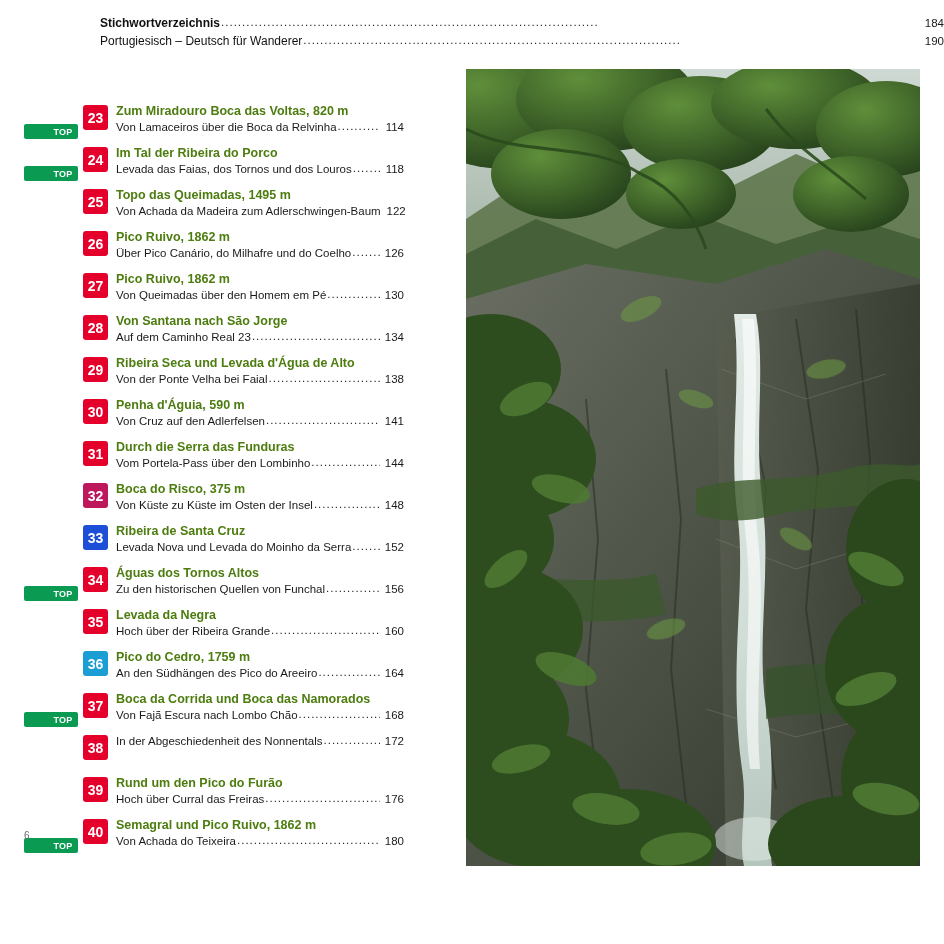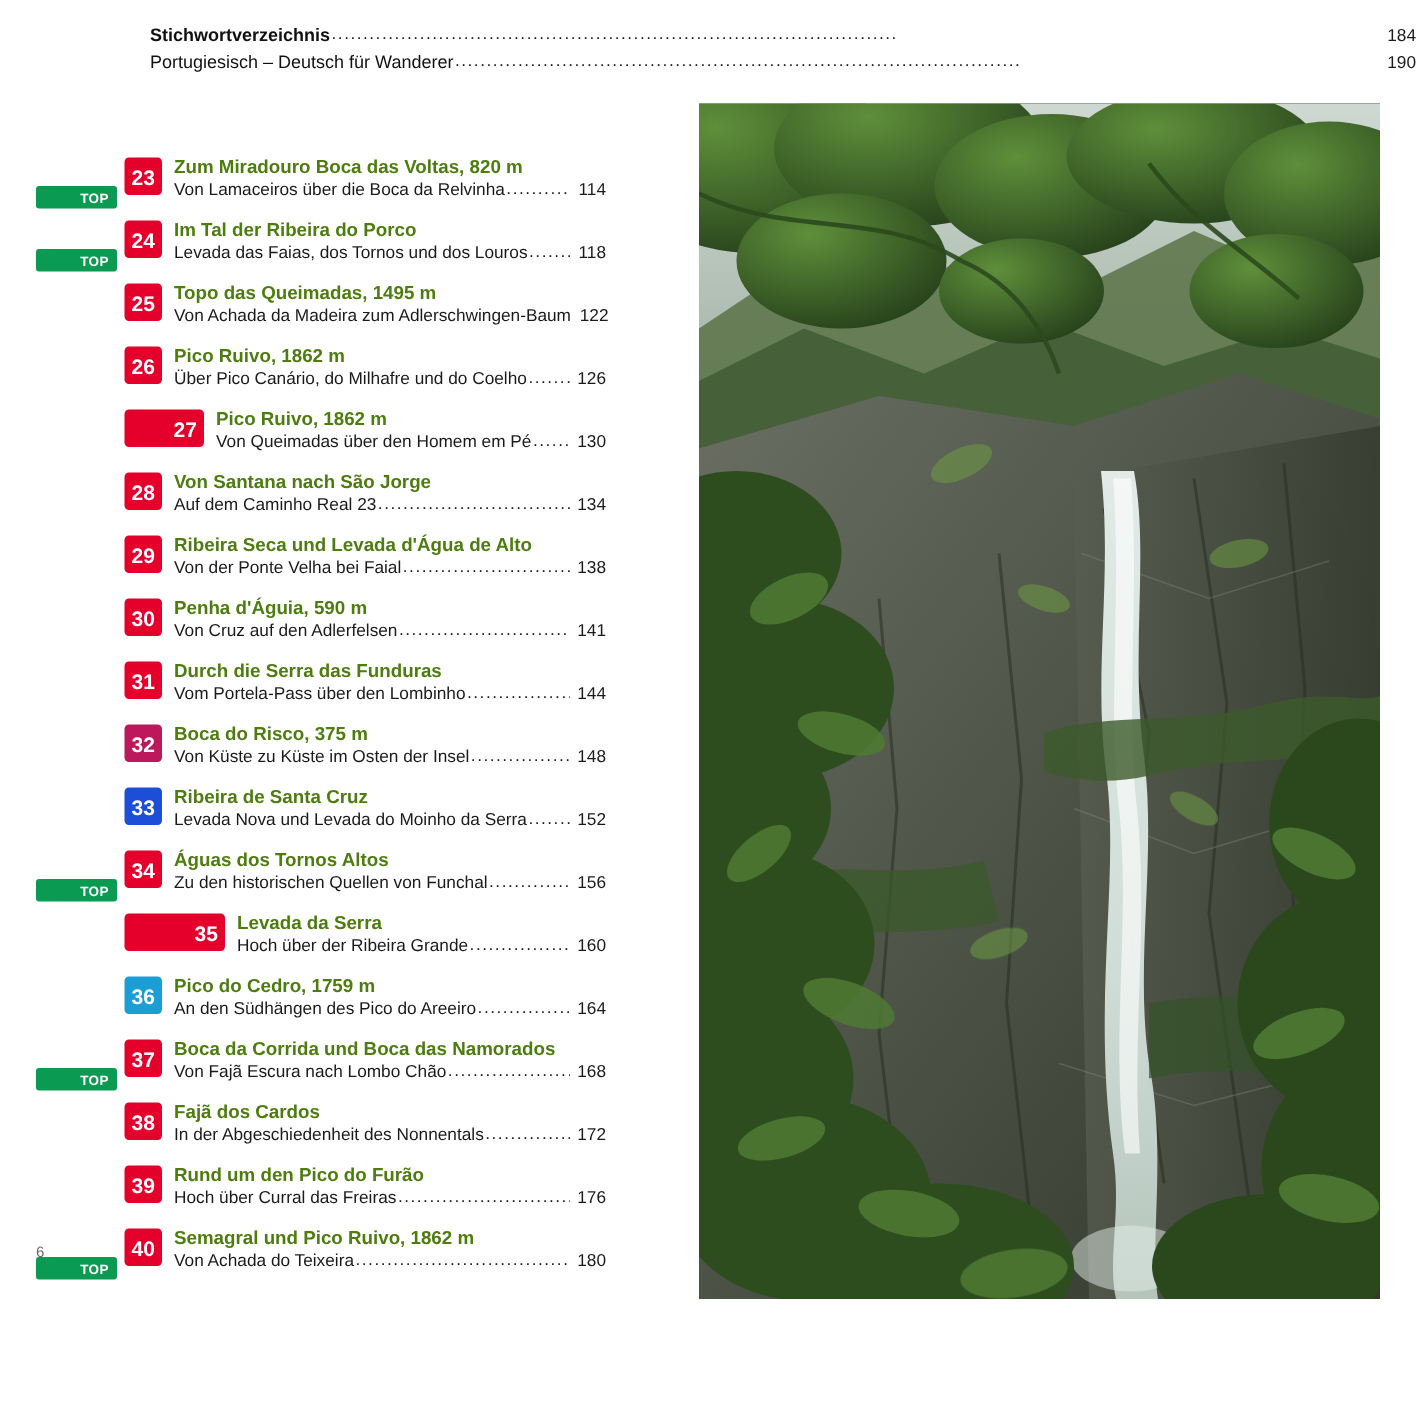--- a/index.html
+++ b/index.html
@@ -192,21 +192,21 @@
           <div class="entry-title">Pico Ruivo, 1862 m</div>
           <div class="entry-sub">
             <span class="sub-text">Über Pico Canário, do Milhafre und do Coelho</span>
             <span class="dots">..........................................................................................</span>
             <span class="page-no">126</span>
           </div>
         </div>
       </div>
       <div class="toc-row">
         <div class="top-flag empty"></div>
-        <div class="num-badge" style="background: rgb(228, 0, 43); padding-left: 28px;">27</div>
+        <div class="num-badge" style="background: rgb(228, 0, 43);">27</div>
         <div class="entry">
           <div class="entry-title">Pico Ruivo, 1862 m</div>
           <div class="entry-sub">
             <span class="sub-text">Von Queimadas über den Homem em Pé</span>
             <span class="dots">..........................................................................................</span>
             <span class="page-no">130</span>
           </div>
         </div>
       </div>
       <div class="toc-row">
@@ -288,23 +288,23 @@
           <div class="entry-title">Águas dos Tornos Altos</div>
           <div class="entry-sub">
             <span class="sub-text">Zu den historischen Quellen von Funchal</span>
             <span class="dots">..........................................................................................</span>
             <span class="page-no">156</span>
           </div>
         </div>
       </div>
       <div class="toc-row">
         <div class="top-flag empty"></div>
-        <div class="num-badge" style="background: rgb(228, 0, 43); padding-left: 42px;">35</div>
-        <div class="entry">
-          <div class="entry-title">Levada da Serra</div>
+        <div class="num-badge" style="background: rgb(228, 0, 43);">35</div>
+        <div class="entry">
+          <div class="entry-title">Levada da Negra</div>
           <div class="entry-sub">
             <span class="sub-text">Hoch über der Ribeira Grande</span>
             <span class="dots">..........................................................................................</span>
             <span class="page-no">160</span>
           </div>
         </div>
       </div>
       <div class="toc-row">
         <div class="top-flag empty"></div>
         <div class="num-badge" style="background: rgb(26, 158, 212);">36</div>
@@ -326,21 +326,20 @@
             <span class="sub-text">Von Fajã Escura nach Lombo Chão</span>
             <span class="dots">..........................................................................................</span>
             <span class="page-no">168</span>
           </div>
         </div>
       </div>
       <div class="toc-row">
         <div class="top-flag empty"></div>
         <div class="num-badge" style="background: rgb(228, 0, 43);">38</div>
         <div class="entry">
-          <div class="entry-title">Fajã dos Cardos</div>
           <div class="entry-sub">
             <span class="sub-text">In der Abgeschiedenheit des Nonnentals</span>
             <span class="dots">..........................................................................................</span>
             <span class="page-no">172</span>
           </div>
         </div>
       </div>
       <div class="toc-row">
         <div class="top-flag empty"></div>
         <div class="num-badge" style="background: rgb(228, 0, 43);">39</div>

